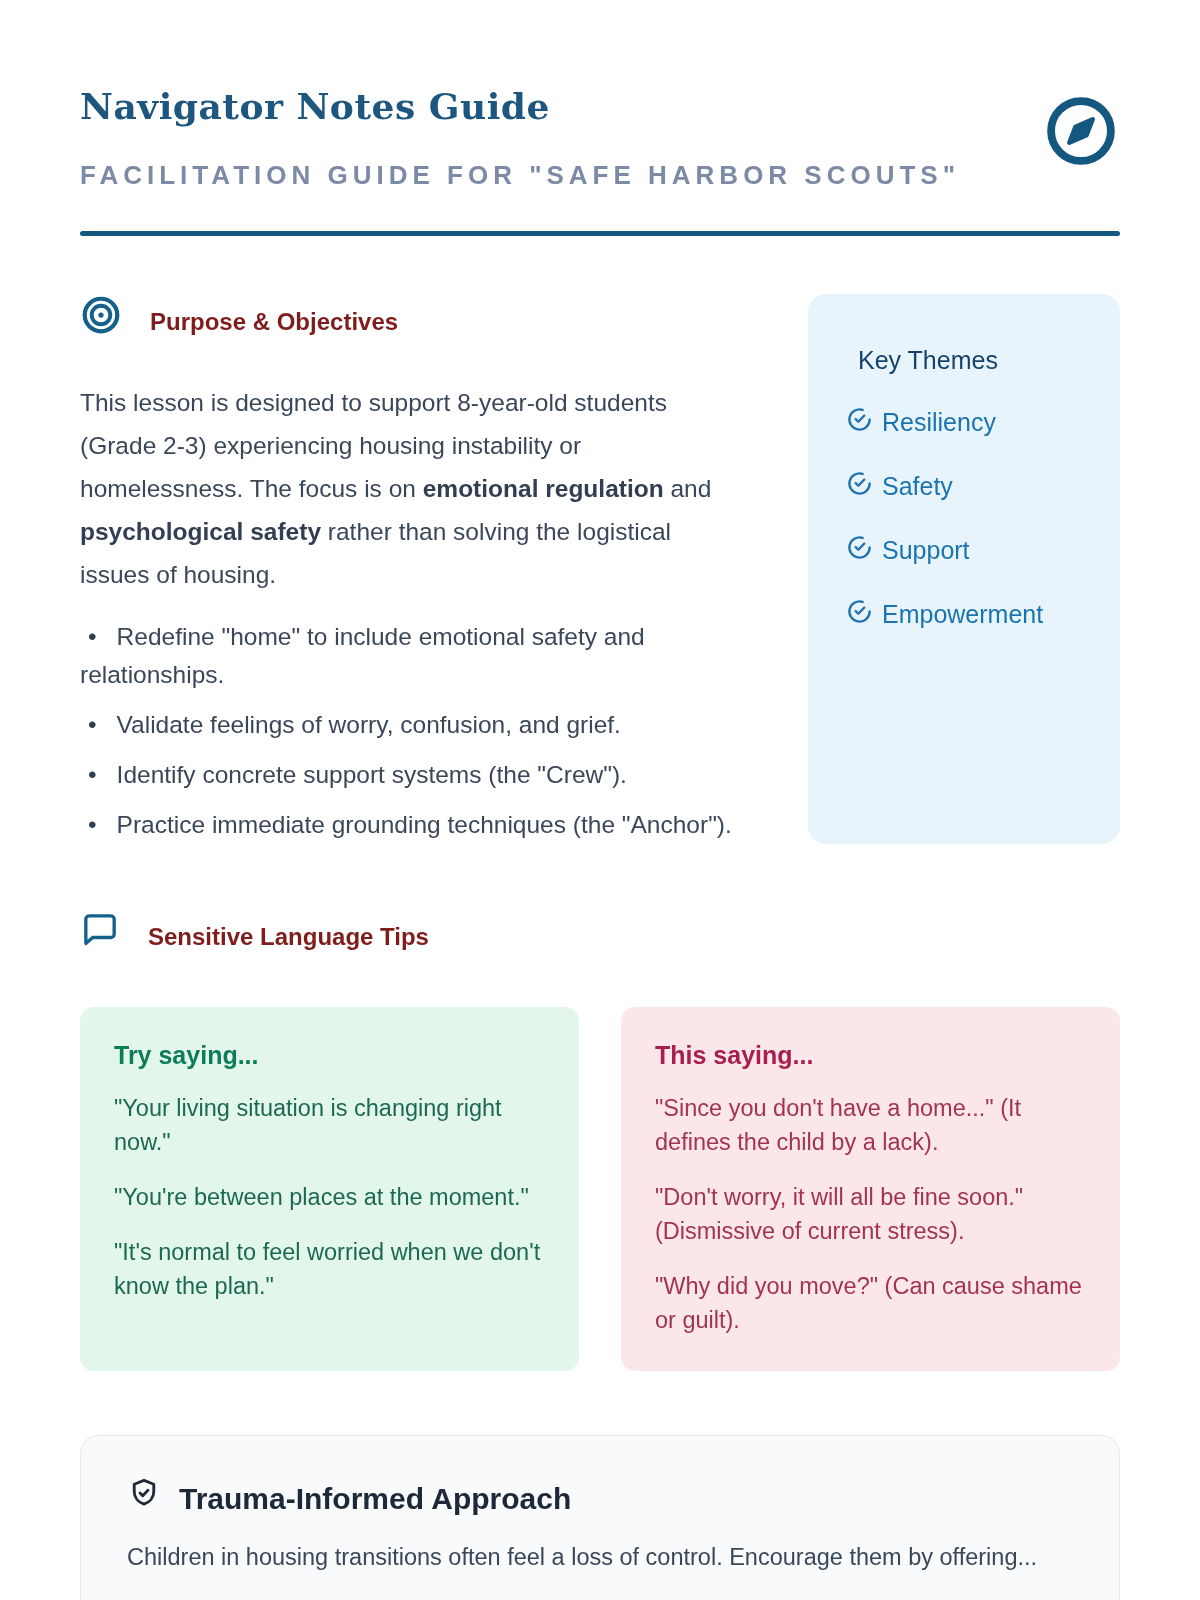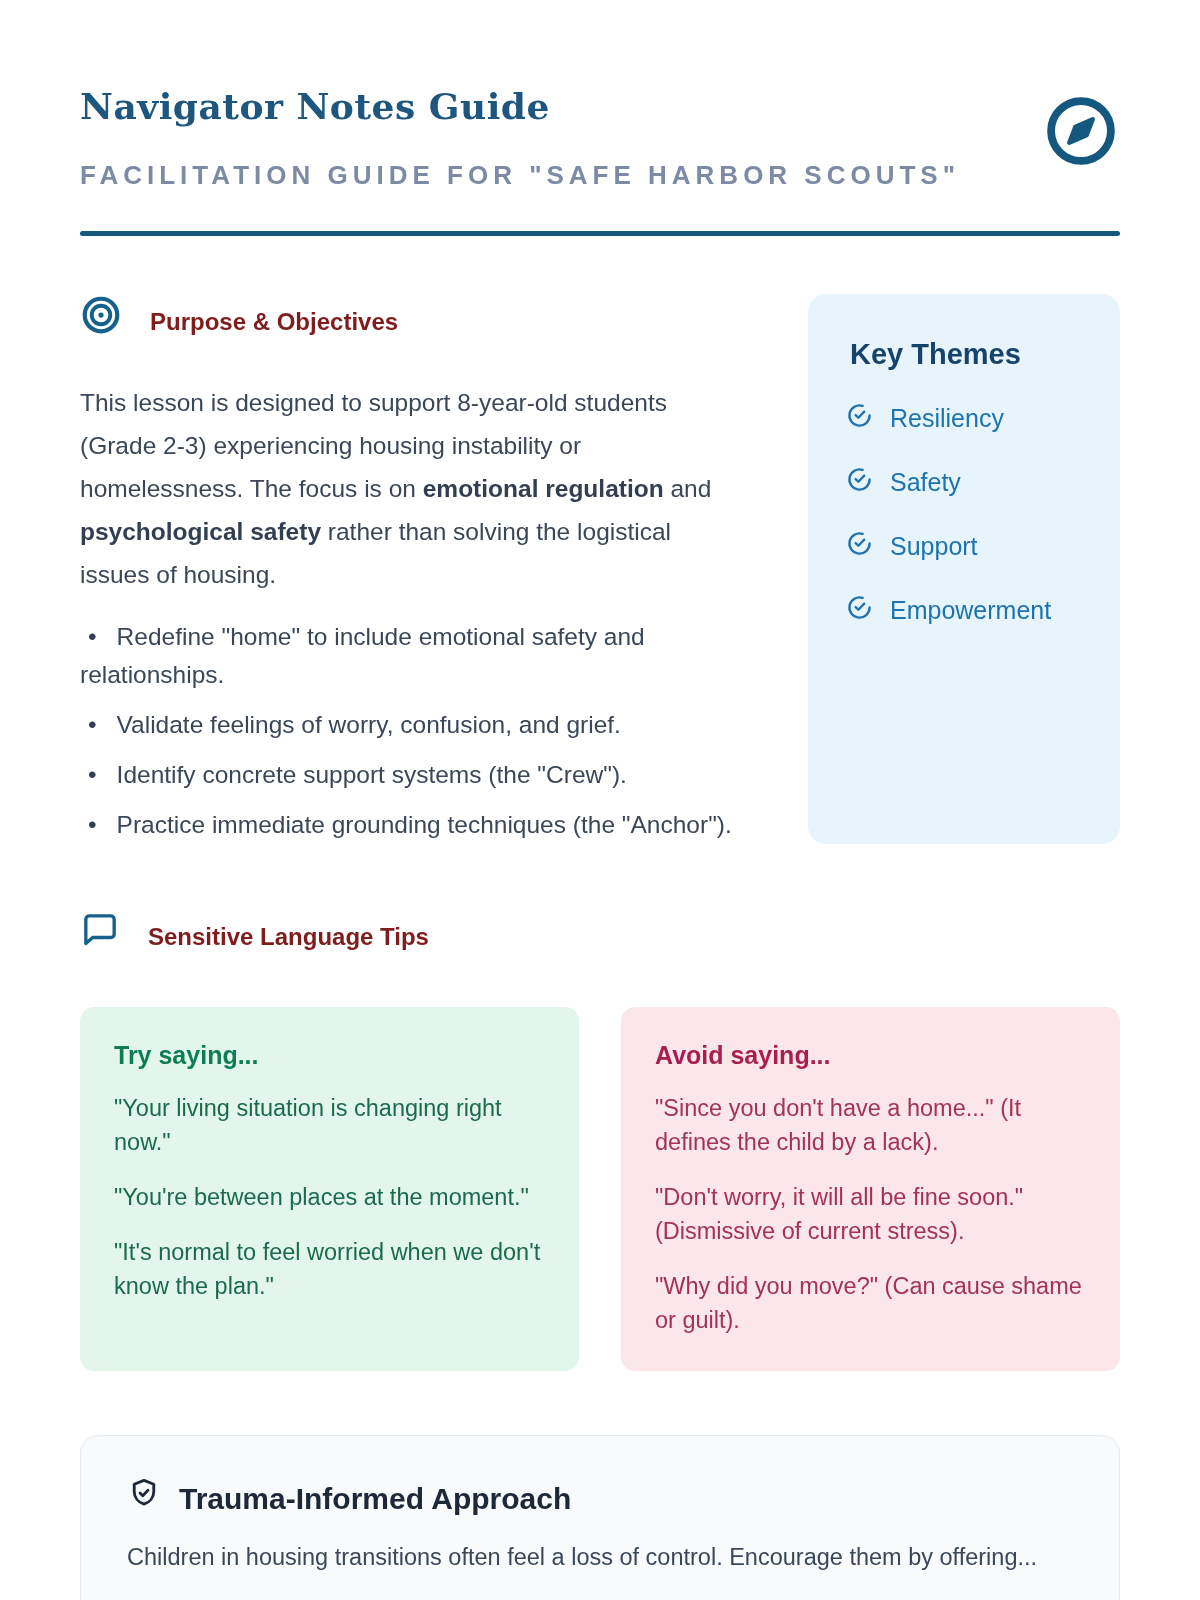--- a/index.html
+++ b/index.html
@@ -66,23 +66,23 @@
     color: #323f52;
     padding-right: 20px;
     padding-left: 8px;
   }
 
   .themes-card {
     background: #e8f4fc;
     border-radius: 18px;
     padding: 40px 38px;
   }
-  .themes-title { margin: 4px; font-size: 29px; font-weight: bold; color: #16436b; }
+  .themes-title { margin: 12px; font-size: 25px; font-weight: normal; color: #16436b; }
   .theme-item {
-    display: flex; align-items: center; gap: 17px;
+    display: flex; align-items: center; gap: 9px;
     margin-top: 31px;
     font-size: 25px; color: #1b74af;
   }
   .theme-item .ticon { color: #2272ae; flex: 0 0 auto; }
 
   
   .section-tips { margin-top: 66px; }
   .tips-grid {
     display: grid; grid-template-columns: 1fr 1fr; gap: 42px;
     margin-top: 44px;
@@ -205,21 +205,21 @@
     </h2>
 
     <div class="tips-grid">
       <div class="tip-card try">
         <h4>Try saying...</h4>
         <p>"Your living situation is changing right now."</p>
         <p>"You're between places at the moment."</p>
         <p>"It's normal to feel worried when we don't know the plan."</p>
       </div>
       <div class="tip-card avoid">
-        <h4>Avoid saying...</h4>
+        <h4>This saying...</h4>
         <p>"Since you don't have a home..." (It defines the child by a lack).</p>
         <p>"Don't worry, it will all be fine soon." (Dismissive of current stress).</p>
         <p>"Why did you move?" (Can cause shame or guilt).</p>
       </div>
     </div>
   </div>
 
   <div class="note-card">
     <h2 class="section-title">
       <span class="hicon">

